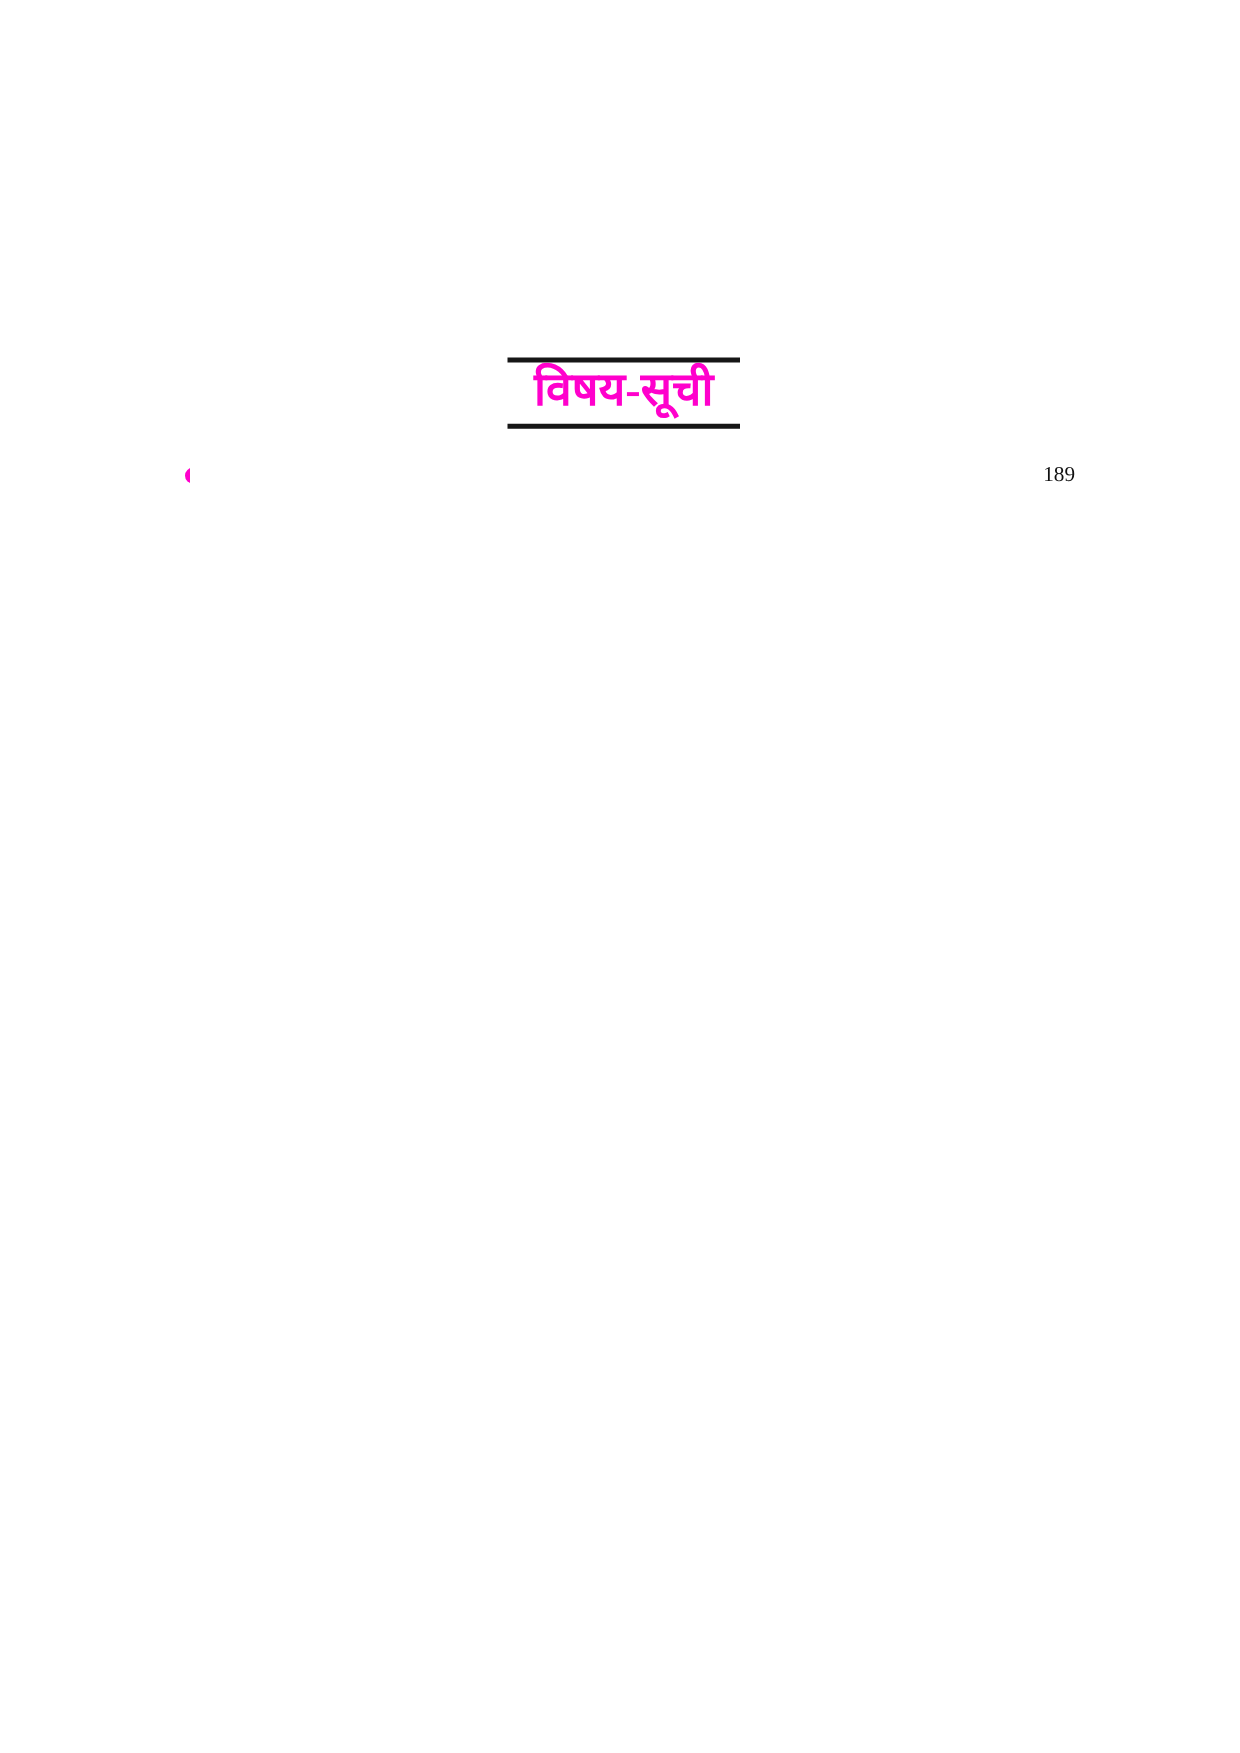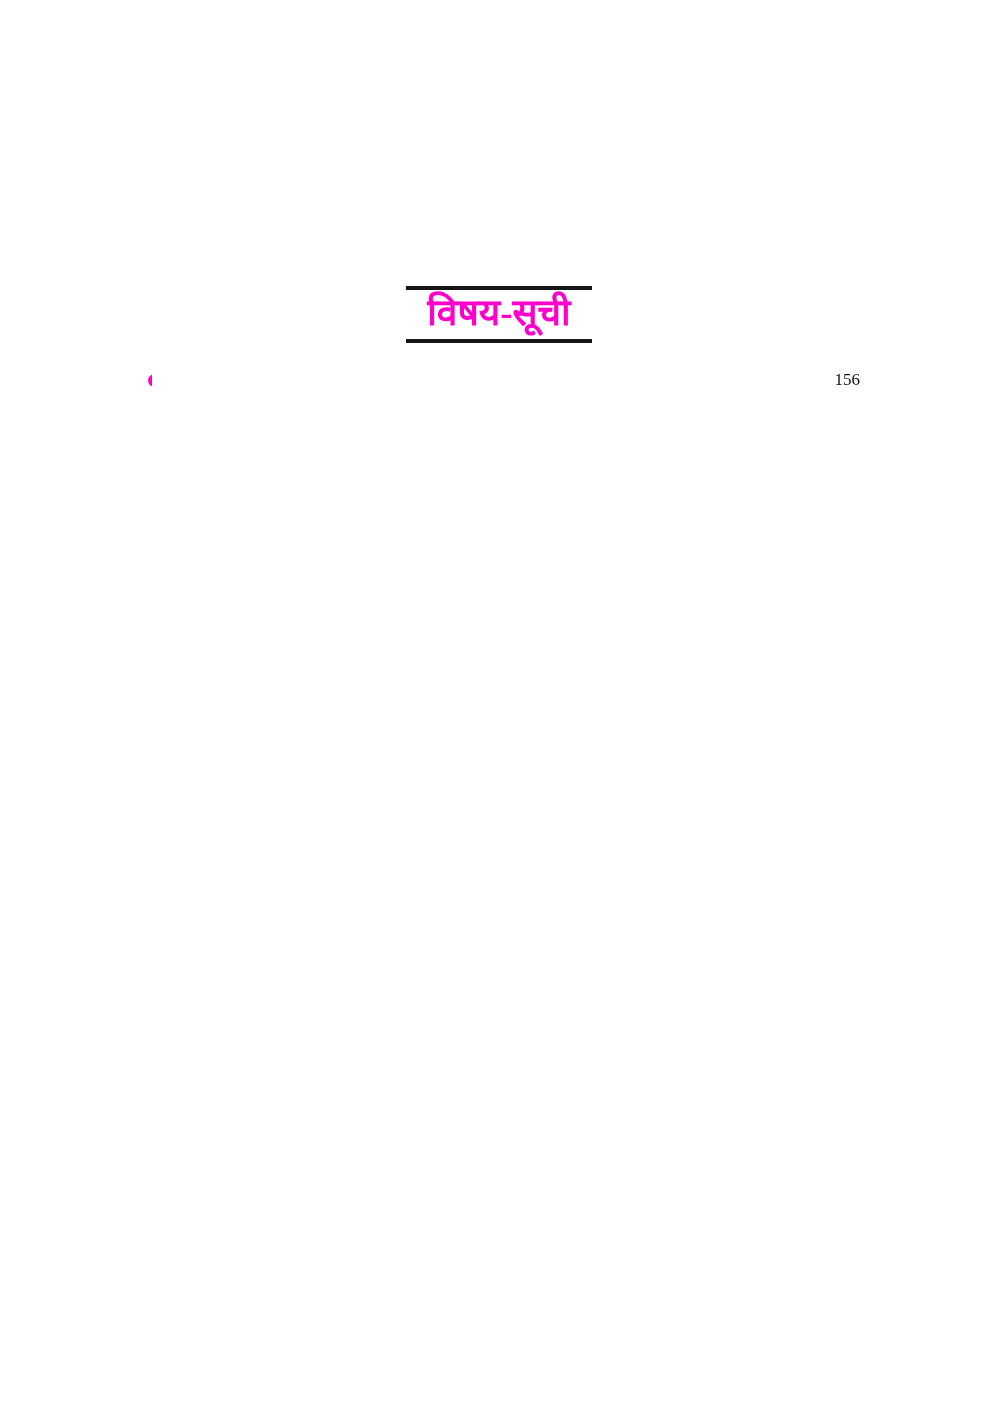--- a/index.html
+++ b/index.html
@@ -398,18 +398,18 @@
           <span class="page">154</span>
         </div>
         <div class="row entry">
           <span class="dash">–</span>
           <span class="txt">गुप्तकालीन प्रशासन</span>
           <span class="page">154</span>
         </div>
         <div class="row entry">
           <span class="dash">–</span>
           <span class="txt">वाकाटक वंश</span>
-          <span class="page">156</span>
+          <span class="page">189</span>
         </div>
       </div>
   </div>
 
 </div>
 
 </body></html>

